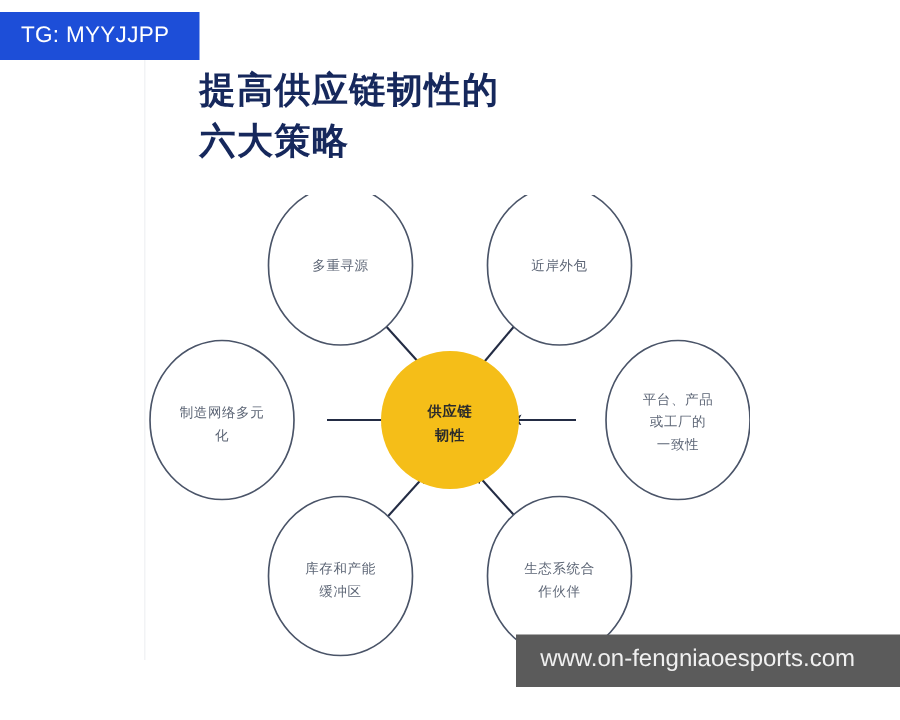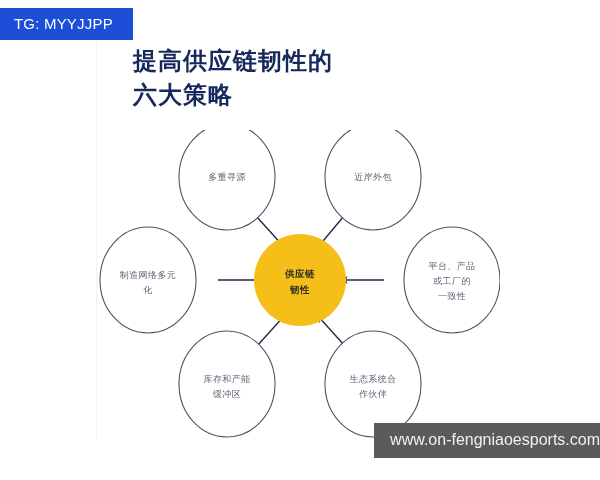--- a/index.html
+++ b/index.html
@@ -44,21 +44,21 @@
 
   
   #watermark {
     position: absolute;
     right: 0px;
     bottom: 22px;
     background: #5b5b5b;
     color: #f0f0f0;
     font-size: 16px;
     line-height: 1;
-    padding: 9px 0 10px 16px;
+    padding: 9px 30px 10px 16px;
     white-space: nowrap;
     z-index: 30;
   }
 
   
   #headline {
     position: absolute;
     left: 114px;
     top: 44px;
     color: #16285c;

